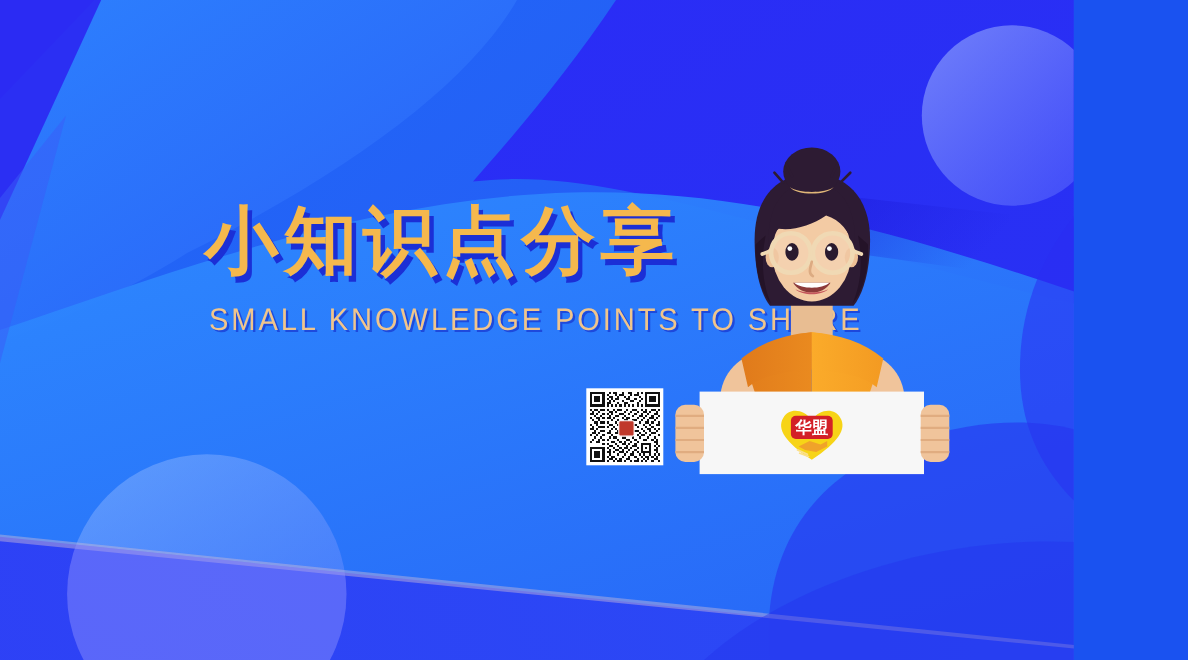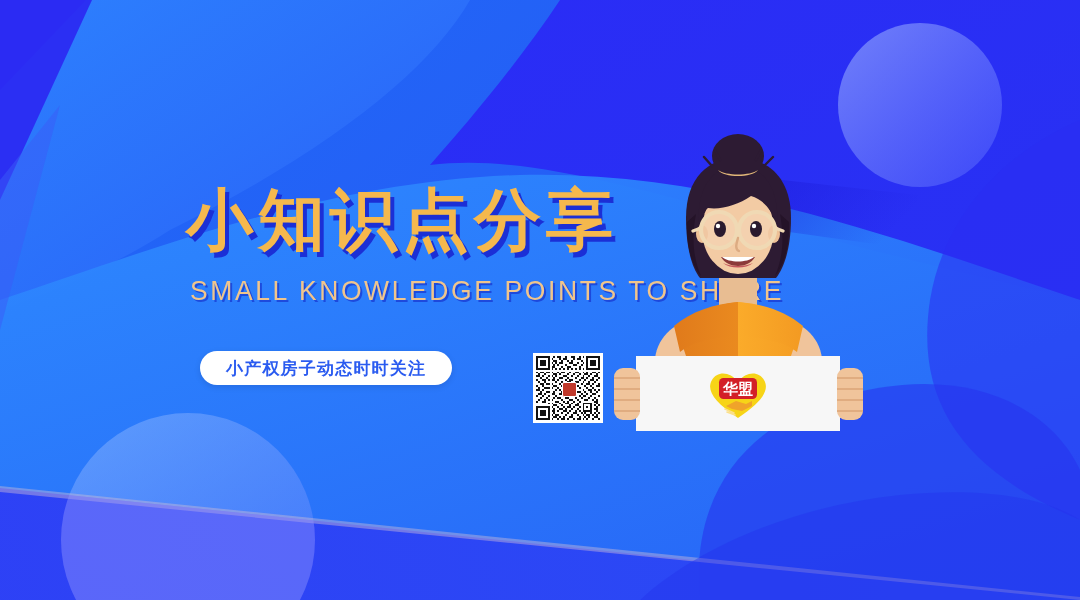--- a/index.html
+++ b/index.html
@@ -5,21 +5,21 @@
   html, body {
     margin: 0;
     padding: 0;
     background: #1a52f0;
   }
   body {
     font-family: "Liberation Sans", "DejaVu Sans", sans-serif;
   }
   #banner {
     position: relative;
-    width: 1080px;
+    width: 976px;
     height: 600px;
     overflow: hidden;
     background: #2a3df5;
   }
   #bg-svg {
     position: absolute;
     left: 0; top: 0;
     width: 1080px;
     height: 600px;
     display: block;
@@ -171,21 +171,20 @@
     <circle cx="188" cy="540" r="127" fill="#8f93ff" opacity="0.45" clip-path="url(#clipBand)"></circle>
 
     <path d="M640,600 C700,545 800,505 900,495 C990,486 1050,500 1080,520 L1080,600 Z" fill="#2433ee" opacity="0.45"></path>
   </svg>
 
   <div class="text-block">
     <div class="main-title">小知识点分享</div>
     <div class="sub-title">SMALL KNOWLEDGE POINTS TO SHARE</div>
   </div>
 
-  <div class="pill">小产权房子动态时时关注</div>
 
   <div class="qr-wrap">
     <svg width="64" height="64" viewBox="0 0 33 33" shape-rendering="crispEdges">
       <rect width="33" height="33" fill="#ffffff"></rect>
       <g fill="#111111">
 
         <path d="M0,0 h7 v7 h-7 z M1,1 v5 h5 v-5 z M2,2 h3 v3 h-3 z"></path>
         <path d="M26,0 h7 v7 h-7 z M27,1 v5 h5 v-5 z M28,2 h3 v3 h-3 z"></path>
         <path d="M0,26 h7 v7 h-7 z M1,27 v5 h5 v-5 z M2,28 h3 v3 h-3 z"></path>
 

